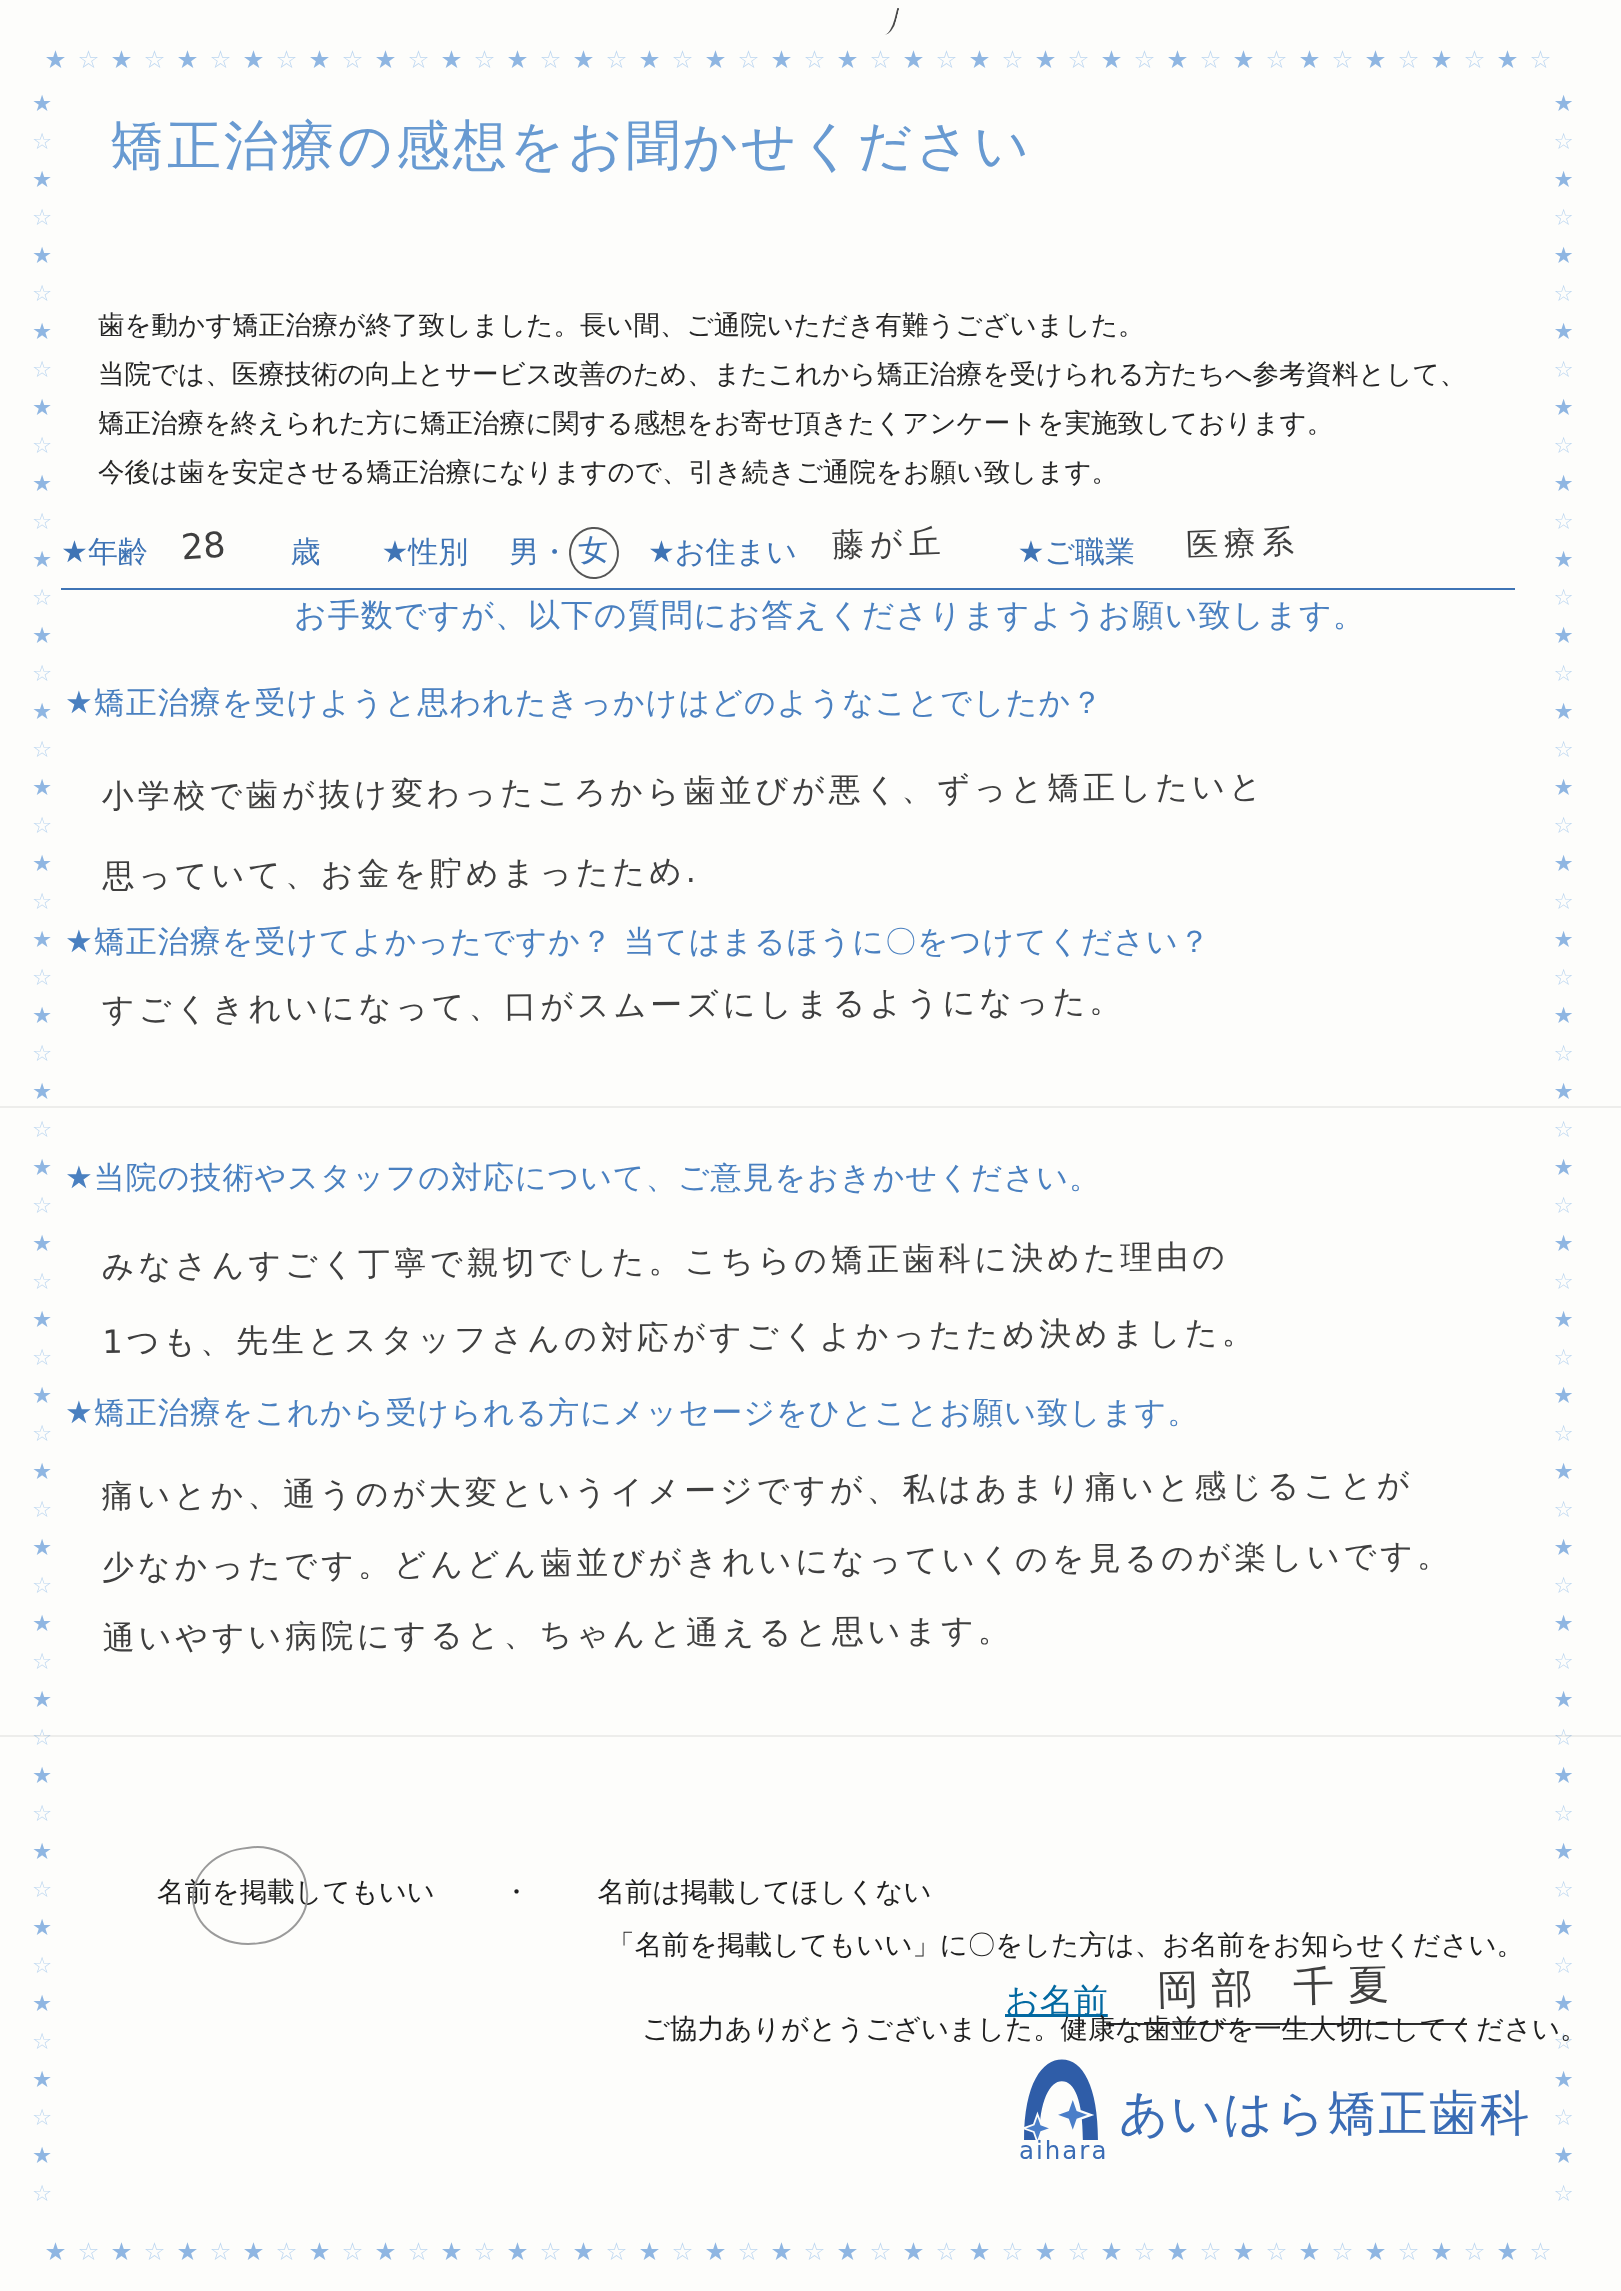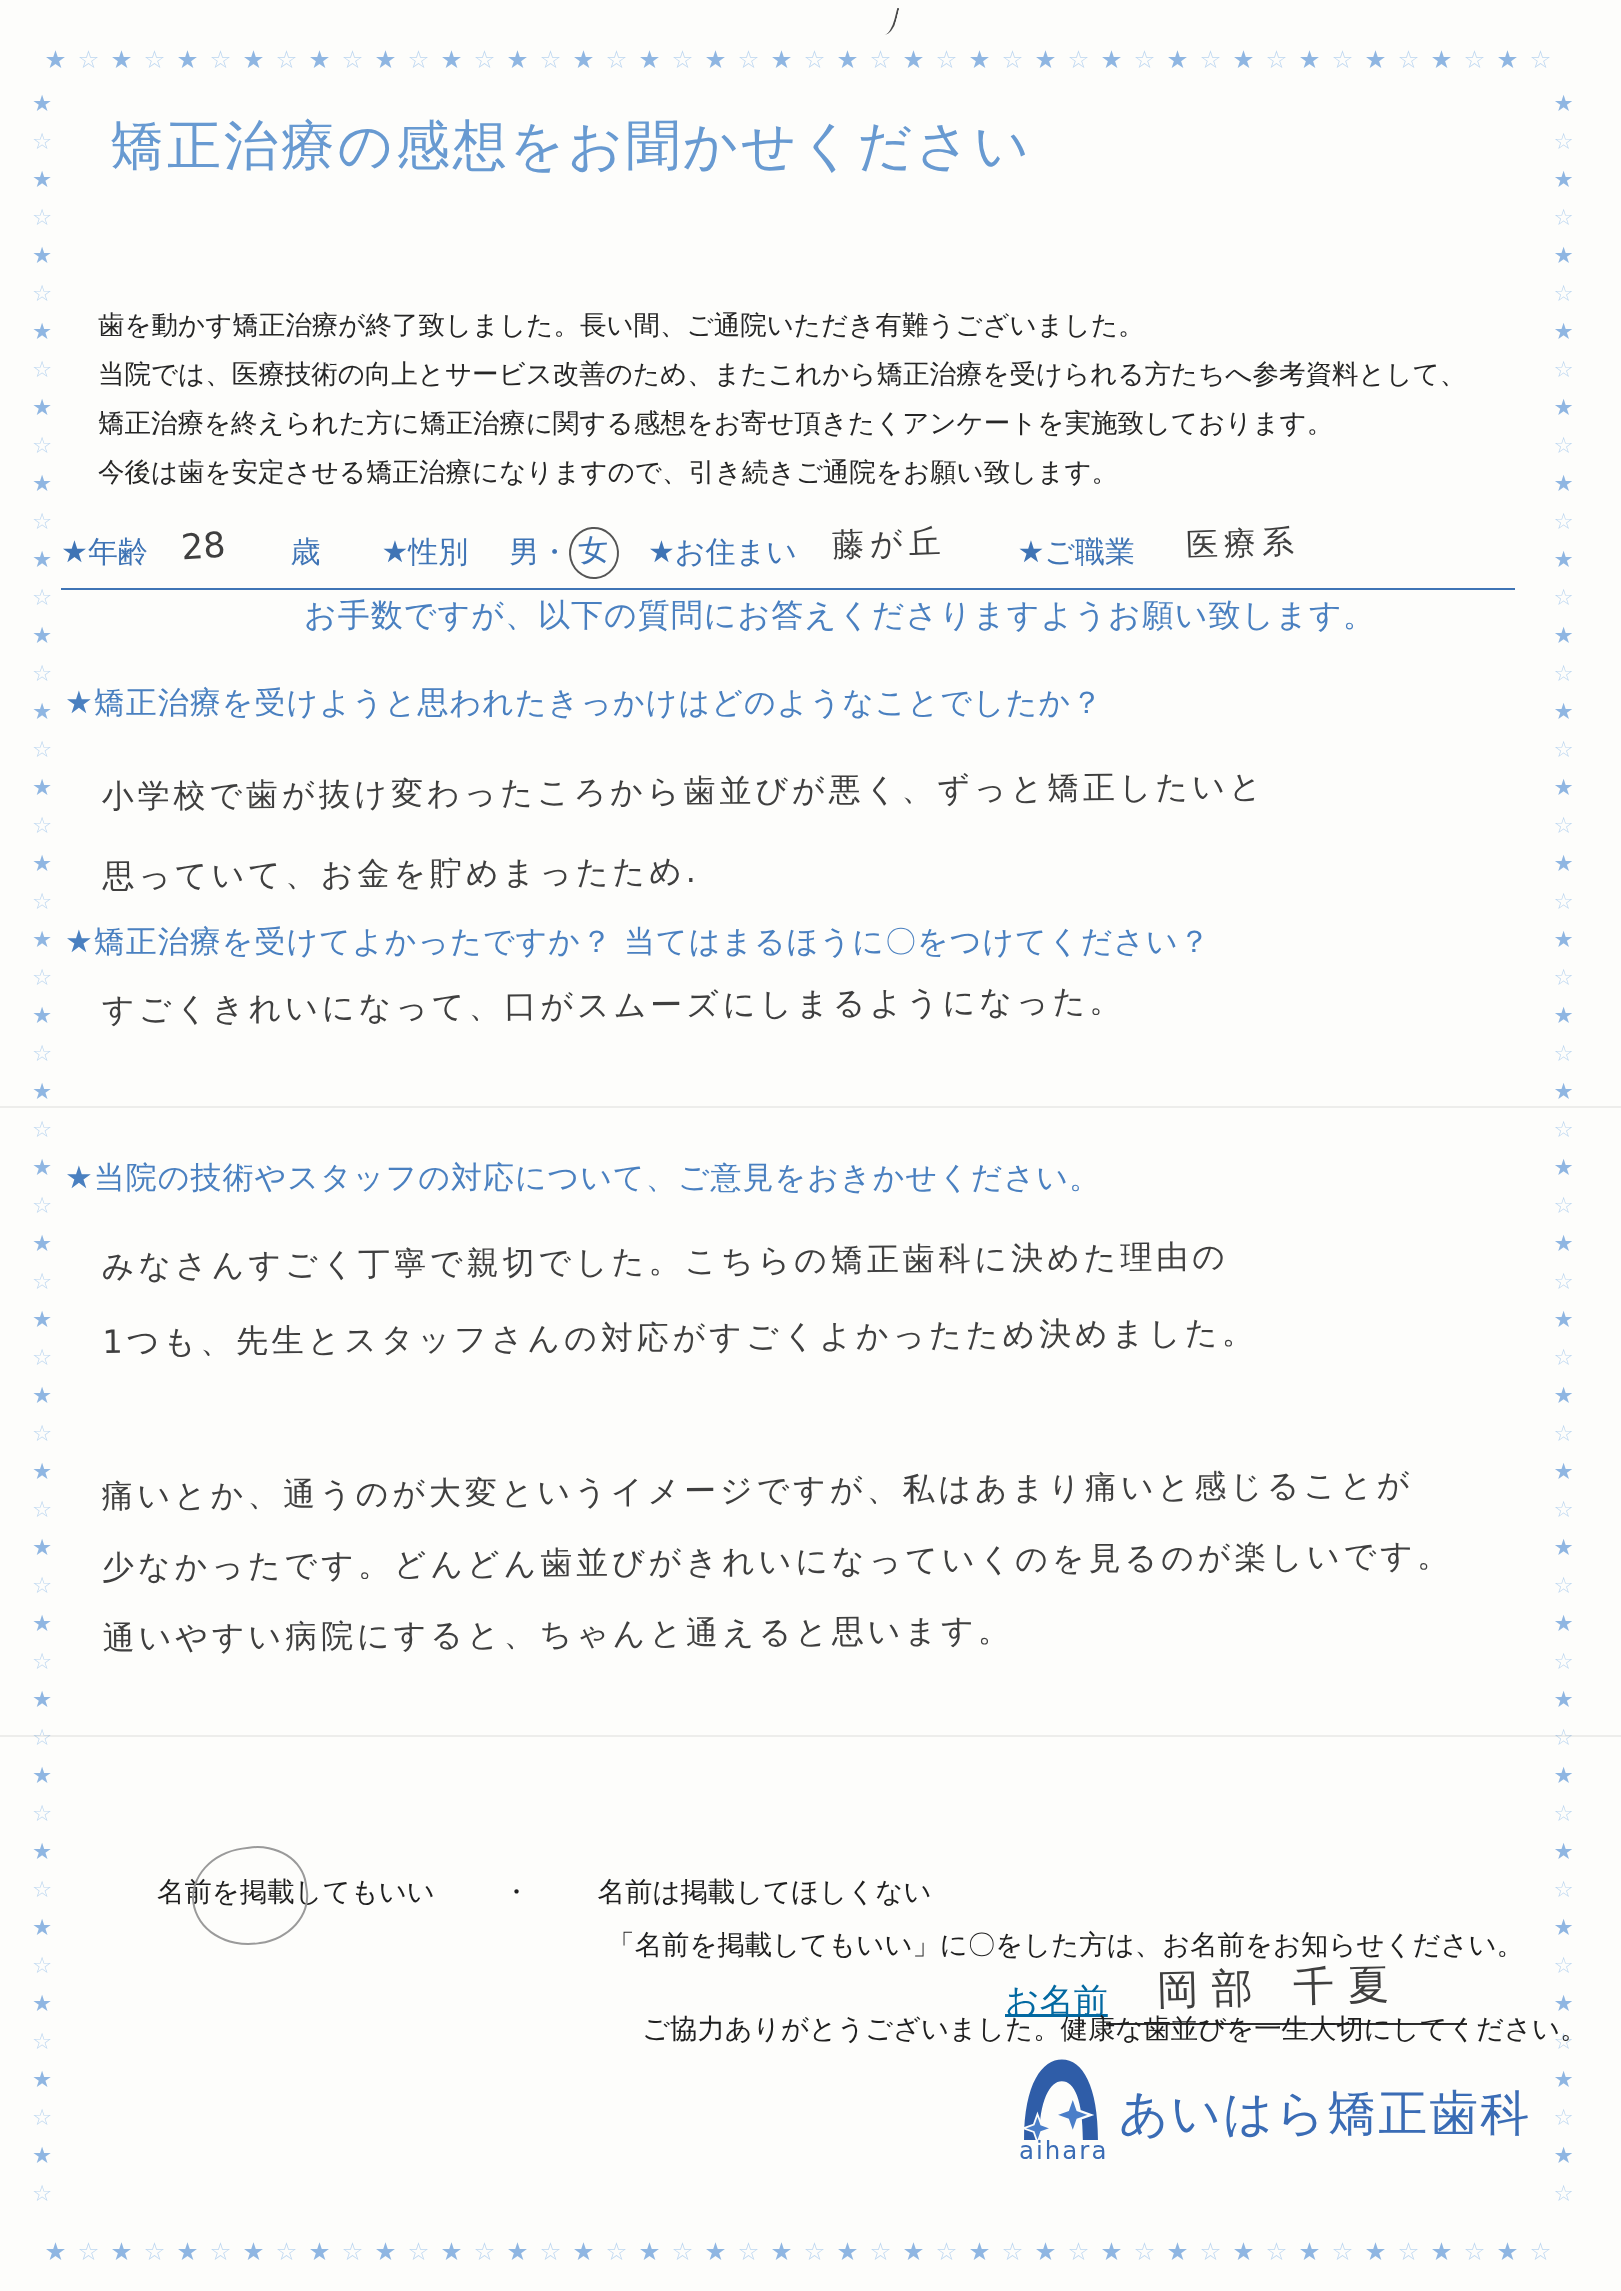--- a/index.html
+++ b/index.html
@@ -25,21 +25,21 @@
   .stray-mark { position:absolute; left:882px; top:5.9px; width:13.7px; height:29px;
     border-right:2.9px solid #4a4a4a; border-radius:0 0 60% 0; transform:rotate(14deg); }
   
   .title { position:absolute; left:110px; top:110px; font-size:54px; letter-spacing:2.9px;
     color:#689ad1; font-weight:500; white-space:nowrap; }
   .intro { position:absolute; left:98px; top:300px; font-size:26.5px; line-height:49px;
     color:#262626; white-space:nowrap; }
   .demo-row { position:absolute; left:61px; top:529px; width:1454px; height:61px;
     border-bottom:2.9px solid #3f74b5; display:flex; align-items:baseline;
     font-size:30px; color:#3f74b5; white-space:nowrap; }
-  .request { position:absolute; left:304px; top:594px; font-size:32px; color:#4a80c0;
+  .request { position:absolute; left:294px; top:594px; font-size:32px; color:#4a80c0;
     letter-spacing:1px; white-space:nowrap; }
   .q { position:absolute; left:65px; font-size:31px; color:#4a80c0; letter-spacing:1px; white-space:nowrap; }
   
   .hw { font-family:"DejaVu Sans",sans-serif; color:#3f3f3f; }
   .ans { position:absolute; left:102px; font-size:32px; letter-spacing:3.9px;
     transform:rotate(-0.5deg); white-space:nowrap; }
   .ans div { margin-bottom:0; }
   .hw-age { font-size:35px; position:relative; top:-3.9px; transform:rotate(-4deg); display:inline-block; }
   .hw-inline { font-size:32px; position:relative; top:-7.8px; letter-spacing:5.9px; display:inline-block; transform:rotate(-2deg); }
   .circle-f { display:inline-block; border:2.5px solid #555; border-radius:50%;
@@ -322,20 +322,21 @@
   <div class="ans hw" style="top:984px">
     <div>すごくきれいになって、口がスムーズにしまるようになった。</div>
   </div>
 
   <div class="q" style="top:1157px">★当院の技術やスタッフの対応について、ご意見をおきかせください。</div>
   <div class="ans hw" style="top:1223px; line-height:76px">
     <div>みなさんすごく丁寧で親切でした。こちらの矯正歯科に決めた理由の</div>
     <div>1つも、先生とスタッフさんの対応がすごくよかったため決めました。</div>
   </div>
 
+  <div class="q" style="top:1392px">★矯正治療をこれから受けられる方にメッセージをひとことお願い致します。</div>
   <div class="ans hw" style="top:1455px; line-height:71px">
     <div>痛いとか、通うのが大変というイメージですが、私はあまり痛いと感じることが</div>
     <div>少なかったです。どんどん歯並びがきれいになっていくのを見るのが楽しいです。</div>
     <div>通いやすい病院にすると、ちゃんと通えると思います。</div>
   </div>
 
 
   <div class="options">
     <span>名前を掲載してもいい</span>
     <span class="sep">・</span>

